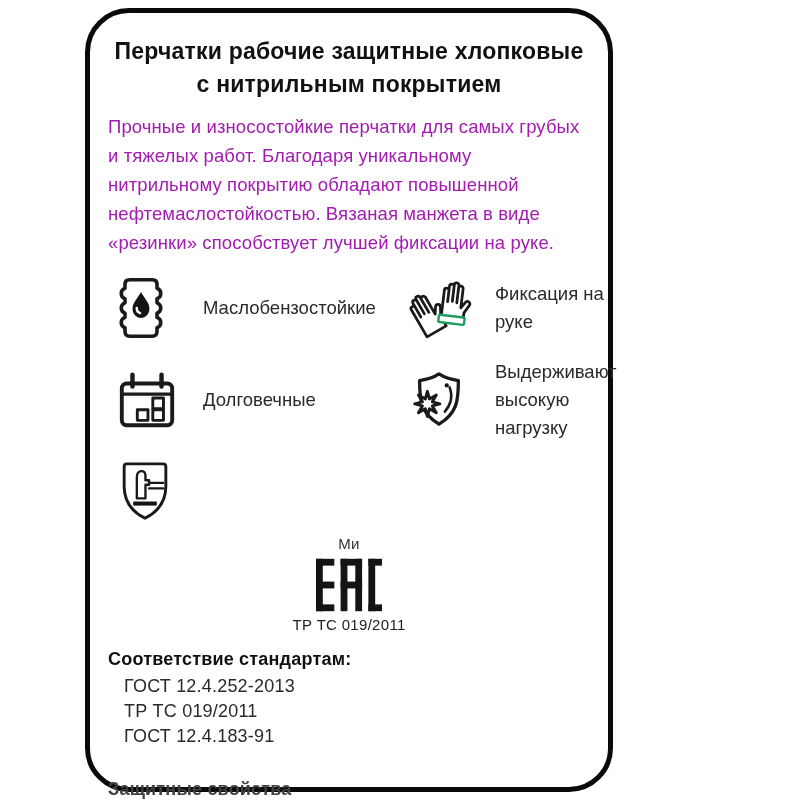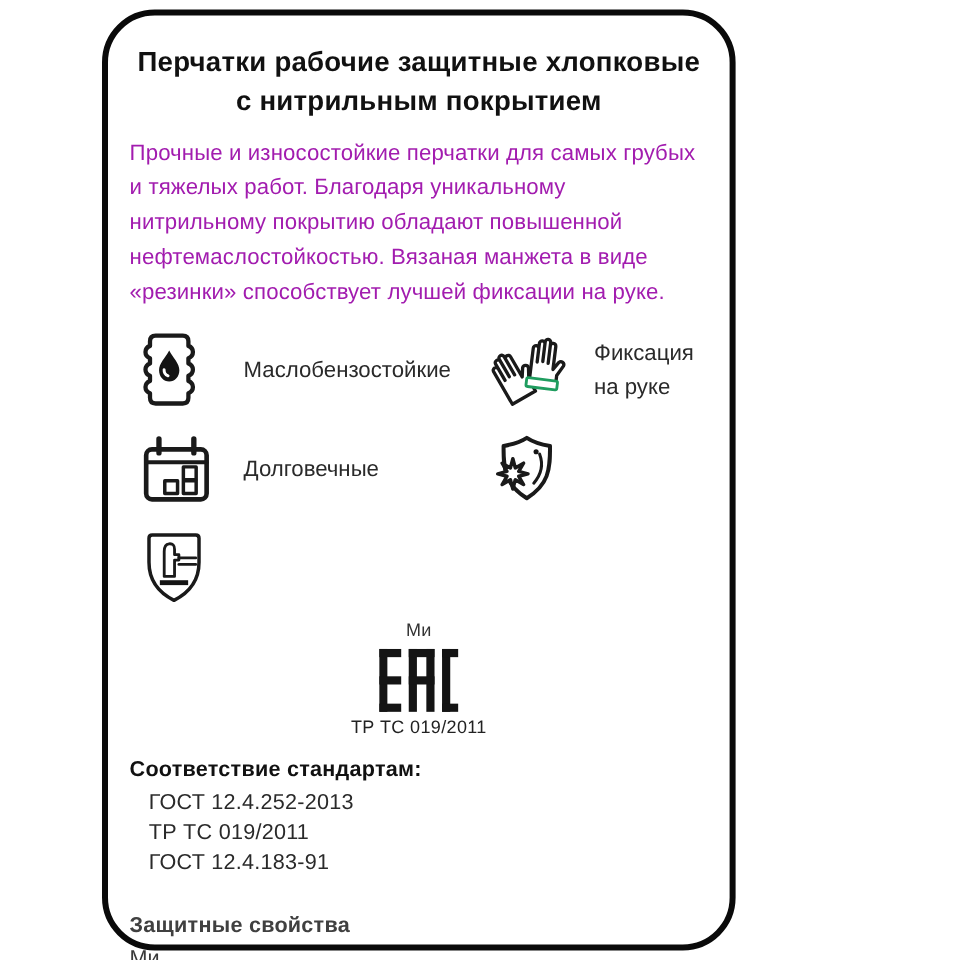--- a/index.html
+++ b/index.html
@@ -107,20 +107,21 @@
 
     <div class="feature">
       <span class="icon-box">
         <svg width="62" height="62" viewBox="0 0 64 64">
           <path class="ink-stroke" stroke-width="3.4" d="M32,5 C38,9 46,11 52,12 C52,22 52,30 49,38 C46,46 40,52 32,57 C24,52 18,46 15,38 C12,30 12,22 12,12 C18,11 26,9 32,5 Z"></path>
           <path class="ink-stroke" stroke-width="2.6" d="M43,19 C46,27 45,36 38,44"></path>
           <circle class="ink-fill" cx="40" cy="17" r="2.2"></circle>
           <polygon points="20,23 22.1,30.9 29.2,26.8 25.1,33.9 33,36 25.1,38.1 29.2,45.2 22.1,41.1 20,49 17.9,41.1 10.8,45.2 14.9,38.1 7,36 14.9,33.9 10.8,26.8 17.9,30.9" fill="#ffffff" stroke="#1a1a1a" stroke-width="3" stroke-linejoin="round"></polygon>
         </svg>
       </span>
+      <span class="feature-label">Выдерживают высокую нагрузку</span>
     </div>
 
     <div class="feature">
       <span class="icon-box">
         <svg width="58" height="66" viewBox="0 0 64 72">
           <path class="ink-stroke" stroke-width="3.2" d="M12,5 H52 Q55,5 55,8 V30 C55,48 44,59 32,65 C20,59 9,48 9,30 V8 Q9,5 12,5 Z"></path>
           <path class="ink-stroke" stroke-width="2.6" d="M23,43 V20 Q23,13.5 27.5,13 Q32.5,12.5 32.5,18 V23 H36.5 V28 H32.5 V43 Z"></path>
           <line class="ink-stroke" stroke-width="2.6" x1="36.5" y1="26" x2="52" y2="26"></line>
           <line class="ink-stroke" stroke-width="2.6" x1="36.5" y1="32" x2="52" y2="32"></line>
           <rect class="ink-fill" x="19" y="46.5" width="26" height="4.5"></rect>

